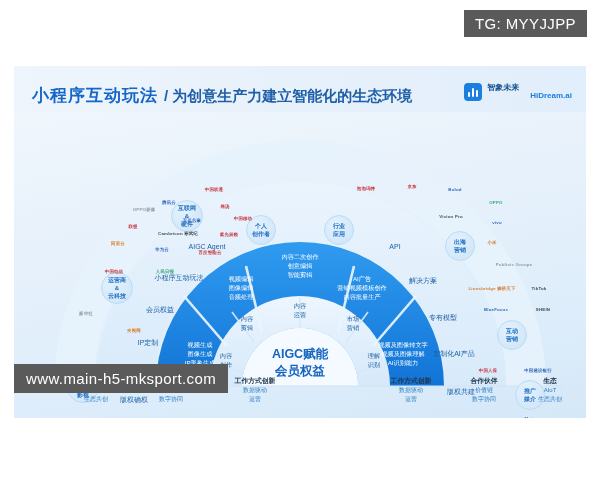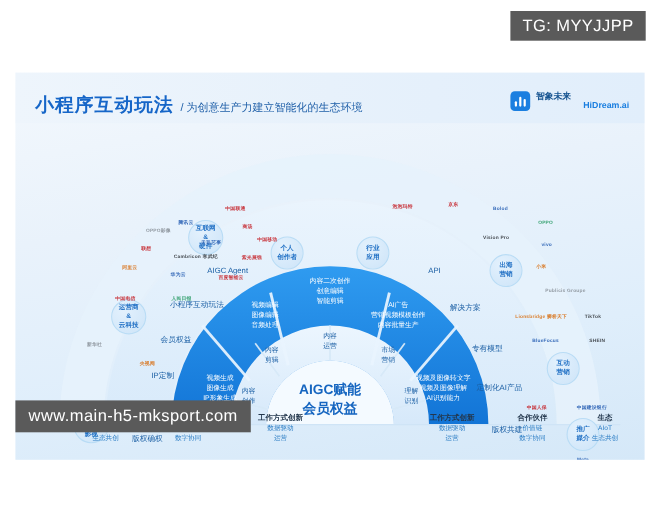--- a/index.html
+++ b/index.html
@@ -16,21 +16,21 @@
 
   
   .slide{position:absolute;left:14px;top:66px;width:572px;height:352px;
          background:linear-gradient(170deg,#f3f8fd 0%,#e9f2fb 35%,#dfeefb 70%,#d5e8f8 100%);
          overflow:hidden;}
 
   .hdr{position:absolute;left:0;top:0;width:100%;height:46px;
        background:linear-gradient(90deg,#eef5fc 0%,#e7f1fb 50%,#e1eefb 100%);}
   .title{position:absolute;left:18px;top:18px;display:flex;align-items:baseline;gap:6px;}
   .title-main{font-size:17px;font-weight:bold;color:#1666c8;letter-spacing:1px;}
-  .title-sub{font-size:10px;color:#1f5fa8;font-weight:normal;}
+  .title-sub{font-size:15px;color:#1f5fa8;font-weight:bold;}
 
   .brand{position:absolute;right:14px;top:17px;display:flex;align-items:center;gap:5px;}
   .brand-mark{width:18px;height:18px;border-radius:4px;background:#1b7fe0;
               display:flex;align-items:flex-end;justify-content:center;gap:1.5px;padding-bottom:4px;box-sizing:border-box;}
   .brand-mark i{display:block;width:2.5px;background:#fff;border-radius:1px;}
   .brand-mark i:nth-child(1){height:5px;}
   .brand-mark i:nth-child(2){height:9px;}
   .brand-mark i:nth-child(3){height:7px;}
   .brand-txt{line-height:1.05;}
   .brand-cn{font-size:8px;color:#14528f;font-weight:bold;}

